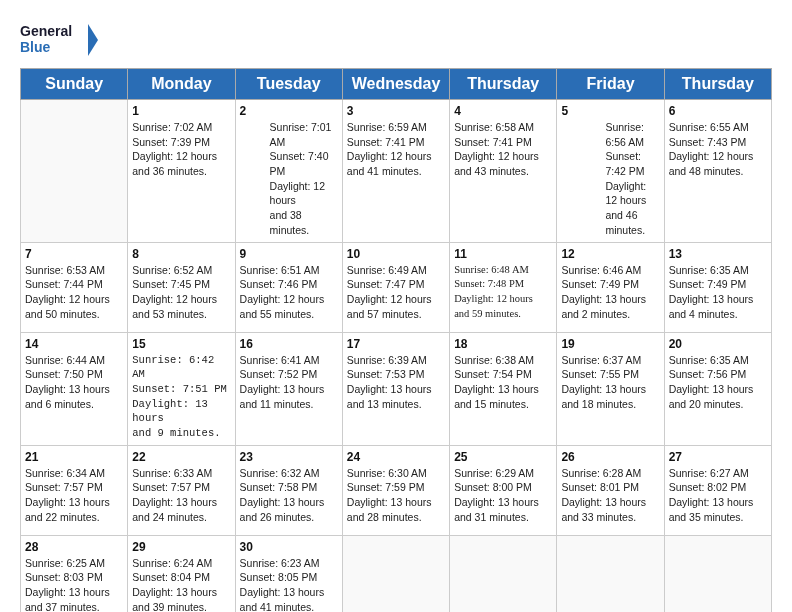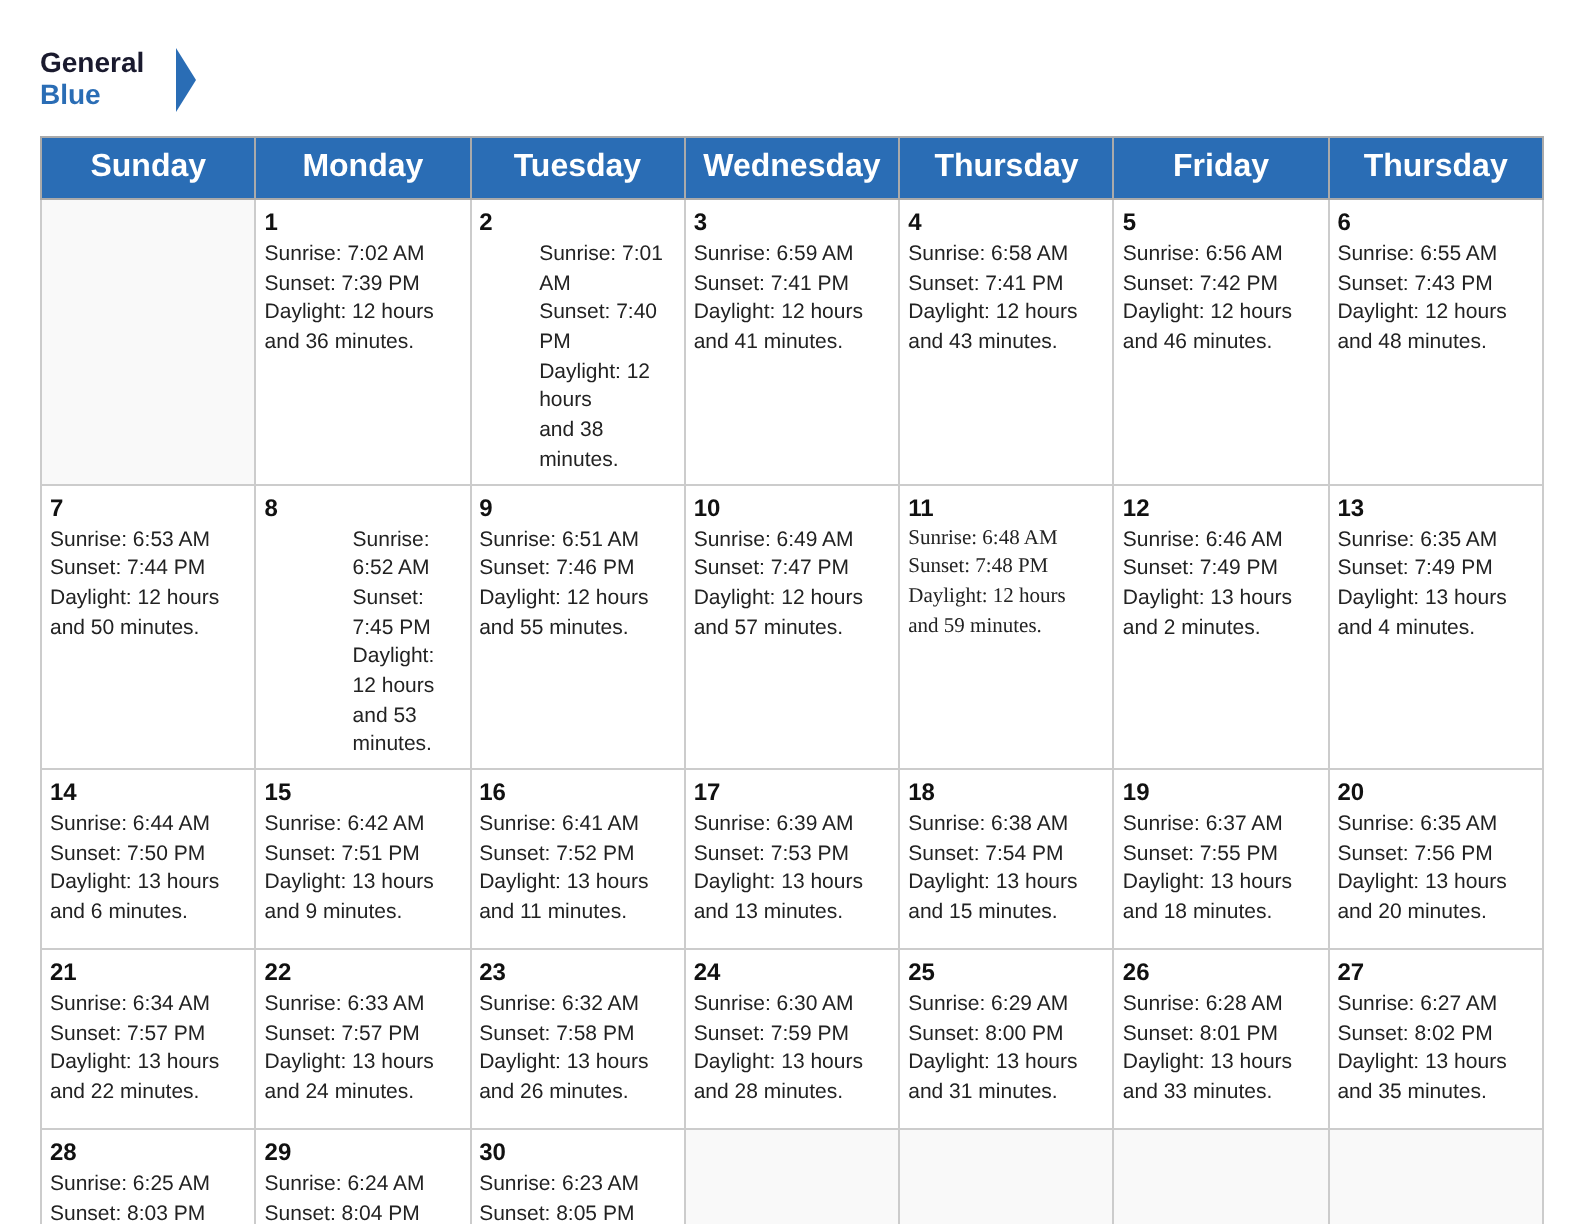--- a/index.html
+++ b/index.html
@@ -126,21 +126,21 @@
         </td>
         <td>
           <span class="day-num">4</span>
           <div class="day-info" style="white-space: pre-line;">Sunrise: 6:58 AM
 Sunset: 7:41 PM
 Daylight: 12 hours
 and 43 minutes.</div>
         </td>
         <td>
           <span class="day-num">5</span>
-          <div class="day-info" style="white-space: pre-line;">Sunrise: 6:56 AM
+          <div class="day-info" style="white-space: pre-line; margin-left: 44px;">Sunrise: 6:56 AM
 Sunset: 7:42 PM
 Daylight: 12 hours
 and 46 minutes.</div>
         </td>
         <td>
           <span class="day-num">6</span>
           <div class="day-info" style="white-space: pre-line;">Sunrise: 6:55 AM
 Sunset: 7:43 PM
 Daylight: 12 hours
 and 48 minutes.</div>
@@ -149,21 +149,21 @@
       <tr>
         <td>
           <span class="day-num">7</span>
           <div class="day-info" style="white-space: pre-line;">Sunrise: 6:53 AM
 Sunset: 7:44 PM
 Daylight: 12 hours
 and 50 minutes.</div>
         </td>
         <td>
           <span class="day-num">8</span>
-          <div class="day-info" style="white-space: pre-line; margin-left: 44px;">Sunrise: 6:52 AM
+          <div class="day-info" style="white-space: pre-line;">Sunrise: 6:52 AM
 Sunset: 7:45 PM
 Daylight: 12 hours
 and 53 minutes.</div>
         </td>
         <td>
           <span class="day-num">9</span>
           <div class="day-info" style="white-space: pre-line;">Sunrise: 6:51 AM
 Sunset: 7:46 PM
 Daylight: 12 hours
 and 55 minutes.</div>
@@ -200,21 +200,21 @@
       <tr>
         <td>
           <span class="day-num">14</span>
           <div class="day-info" style="white-space: pre-line;">Sunrise: 6:44 AM
 Sunset: 7:50 PM
 Daylight: 13 hours
 and 6 minutes.</div>
         </td>
         <td>
           <span class="day-num">15</span>
-          <div class="day-info" style="white-space: pre-line;">Sunrise: 6:42 AM
+          <div class="day-info" style="white-space: pre-line; font-family: Liberation Mono, monospace;">Sunrise: 6:42 AM
 Sunset: 7:51 PM
 Daylight: 13 hours
 and 9 minutes.</div>
         </td>
         <td>
           <span class="day-num">16</span>
           <div class="day-info" style="white-space: pre-line;">Sunrise: 6:41 AM
 Sunset: 7:52 PM
 Daylight: 13 hours
 and 11 minutes.</div>

